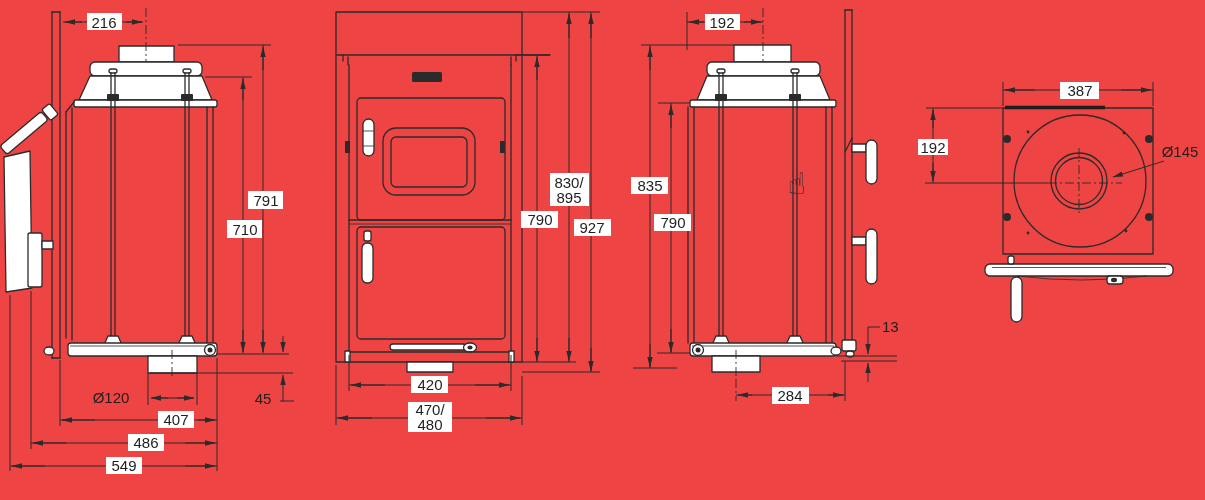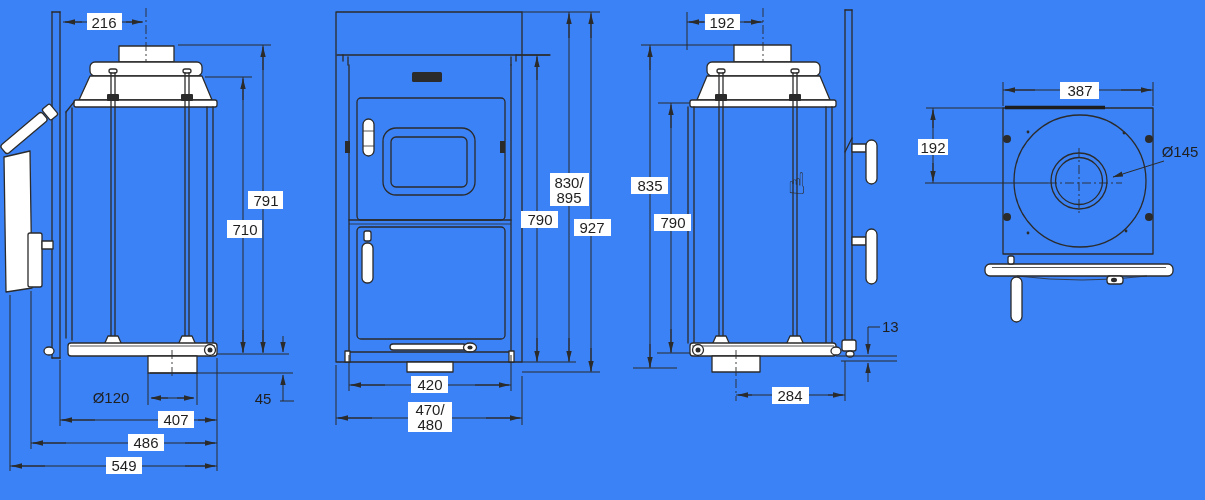--- a/index.html
+++ b/index.html
@@ -1,16 +1,16 @@
 <!DOCTYPE html>
 <html><head>
 <meta charset="utf-8">
 <style>
   html,body{margin:0;padding:0;background:#fff;}
-  .stage{position:relative;width:1205px;height:500px;background:#3b82f6;overflow:hidden;}
+  .stage{position:relative;width:1205px;height:500px;background:#ef4444;overflow:hidden;}
   svg text{font-family:"Liberation Sans",sans-serif;font-size:15px;fill:#1f1f1f;}
   .ln{stroke:#2b2b2b;stroke-width:1.3;fill:none;stroke-linecap:round;stroke-linejoin:round;}
   .lnf{stroke:#2b2b2b;stroke-width:1.3;fill:#ffffff;stroke-linejoin:round;}
   .thin{stroke:#2b2b2b;stroke-width:.8;fill:none;}
   .dim{stroke:#2b2b2b;stroke-width:1;fill:none;}
   .cl{stroke:#2b2b2b;stroke-width:.9;fill:none;stroke-dasharray:9 3 2 3;}
   .dk{fill:#2b2b2b;stroke:none;}
   .wr{fill:#ffffff;stroke:none;}
   .thick{stroke:#1d1d1d;stroke-width:3.5;fill:none;}
 </style>

